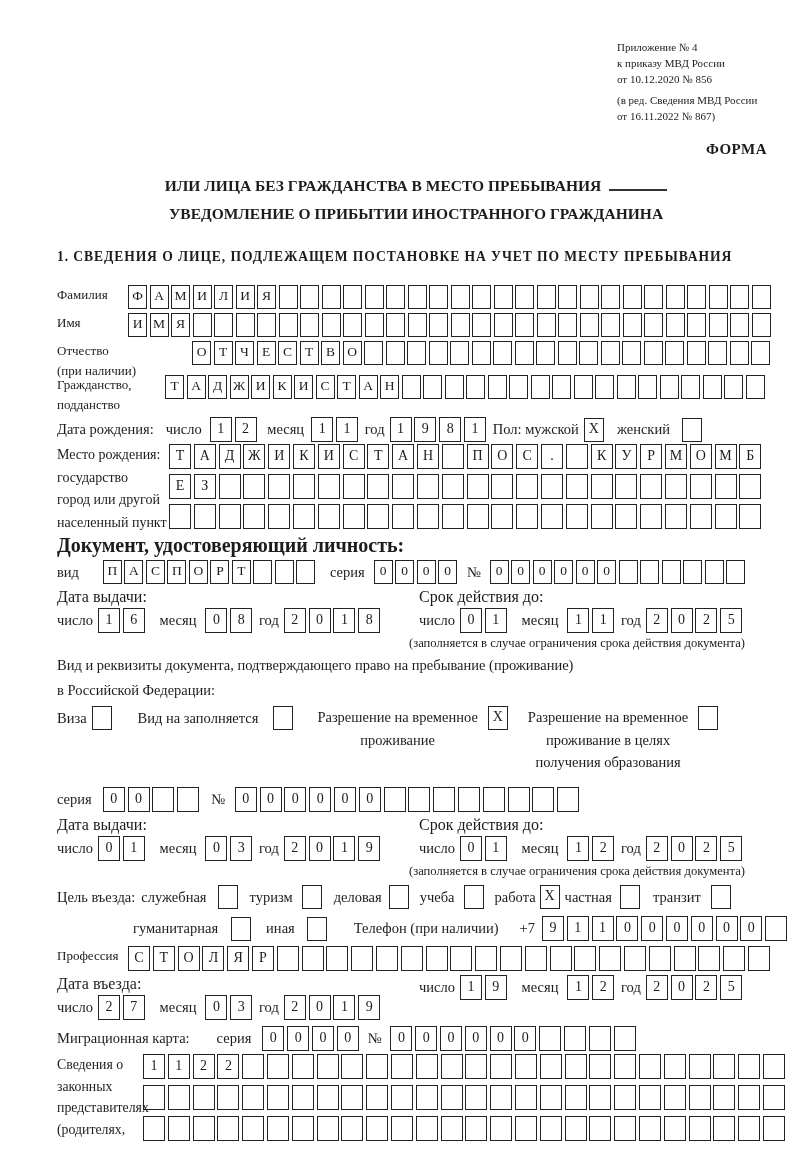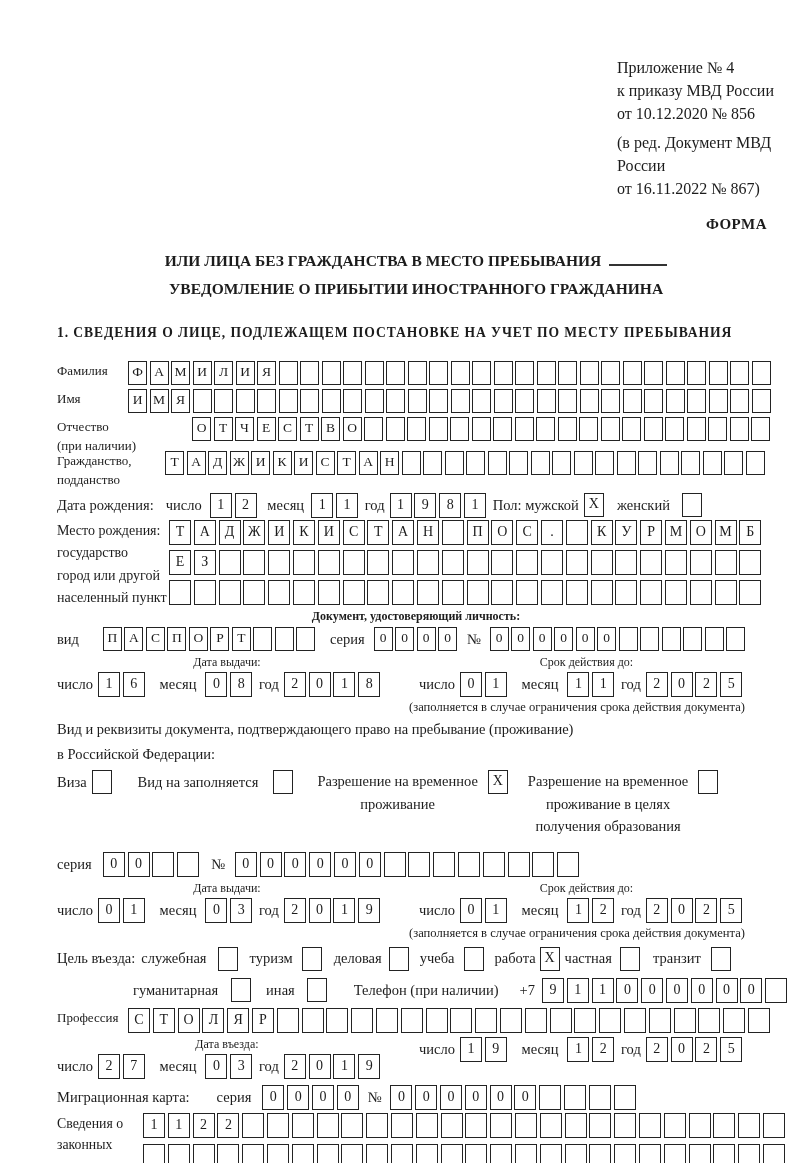--- a/index.html
+++ b/index.html
@@ -2,57 +2,57 @@
 <html><head>
 <meta charset="utf-8">
 <style>
   * { box-sizing: border-box; }
   html,body { margin:0; padding:0; background:#ffffff; }
   .page {
     width:800px; height:1163px; background:#ffffff; color:#1c1c1c;
     font-family:"Liberation Serif","DejaVu Serif",serif;
     padding:40px 25px 0 57px; position:relative; overflow:hidden;
   }
-  .appendix { margin-left:560px; font-size:16px; line-height:1.45;margin-top:16px; }
+  .appendix { margin-left:560px; font-size:11px; line-height:1.45; }
   .appendix .grp2 { margin-top:5px; }
   .forma { text-align:right; margin-right:8px; font-weight:700; font-size:15px; margin-top:16px; letter-spacing:.5px; }
   .title { text-align:center; font-weight:700; font-size:15.5px; line-height:1.8; margin-top:14px; }
   .uline { display:inline-block; width:58px; border-bottom:2.5px solid #333; height:.9em; margin-left:8px; }
   .sec { font-weight:700; font-size:13.6px; letter-spacing:.9px; margin-top:22px; white-space:nowrap; }
 
   .row { display:flex; align-items:flex-start; }
   .inline { display:flex; align-items:center; font-size:14.5px; white-space:nowrap; }
   .lbl { font-size:13px; line-height:1.5; flex-shrink:0; white-space:nowrap; }
 
   .cells { display:flex; flex-shrink:0; }
   .cell { flex-shrink:0; width:19px; height:24px; border:1.6px solid #232323; margin-right:2.5px;
           text-align:center; font-size:13.5px; line-height:20px; }
   .w .cell { width:22px; height:25px; margin-right:2.8px; font-size:14px; line-height:21px; }
 
   .box { display:inline-block; flex-shrink:0; width:20px; height:24px; border:1.6px solid #232323;
          text-align:center; font-size:14px; line-height:20px; }
 
   .dates { display:flex; margin-top:4px; }
   .dg { }
-  .dhead { text-align:center; font-size:12px; margin-bottom:2px; }
+  .dhead { font-size:16px; margin-bottom:2px; }
   .note { text-align:right; margin-right:30px; font-size:12.6px; margin-top:3px; }
   .pline { font-size:14.5px; }
   .optxt { text-align:center; line-height:1.55; font-size:14.5px; }
 </style>
 </head>
 <body>
 
 <div class="page">
 
   <div class="appendix">
     <div>Приложение № 4</div>
     <div>к приказу МВД России</div>
     <div>от 10.12.2020 № 856</div>
     <div class="grp2">
-      <div>(в ред. Документ МВД России</div>
+      <div>(в ред. Сведения МВД России</div>
       <div>от 16.11.2022 № 867)</div>
     </div>
   </div>
 
   <div class="forma">ФОРМА</div>
 
   <div class="title">
     <div><span>ИЛИ ЛИЦА БЕЗ ГРАЖДАНСТВА В МЕСТО ПРЕБЫВАНИЯ</span><span class="uline"></span></div>
     <div>УВЕДОМЛЕНИЕ О ПРИБЫТИИ ИНОСТРАННОГО ГРАЖДАНИНА</div>
   </div>
@@ -311,21 +311,21 @@
           <span class="cell"></span>
           <span class="cell"></span>
           <span class="cell"></span>
           <span class="cell"></span>
           <span class="cell"></span>
           <span class="cell"></span>
         </div>
     </div>
   </div>
 
-  <div style="text-align:center; font-weight:700; font-size:12px; margin-top:0">Документ, удостоверяющий личность:</div>
+  <div style="text-align:left; font-weight:700; font-size:20px; margin-top:0">Документ, удостоверяющий личность:</div>
 
   <div class="inline" style="margin-top:3px">
     <span>вид</span>
     <div class="cells" style="margin-left:24px">
         <span class="cell">П</span>
         <span class="cell">А</span>
         <span class="cell">С</span>
         <span class="cell">П</span>
         <span class="cell">О</span>
         <span class="cell">Р</span>

